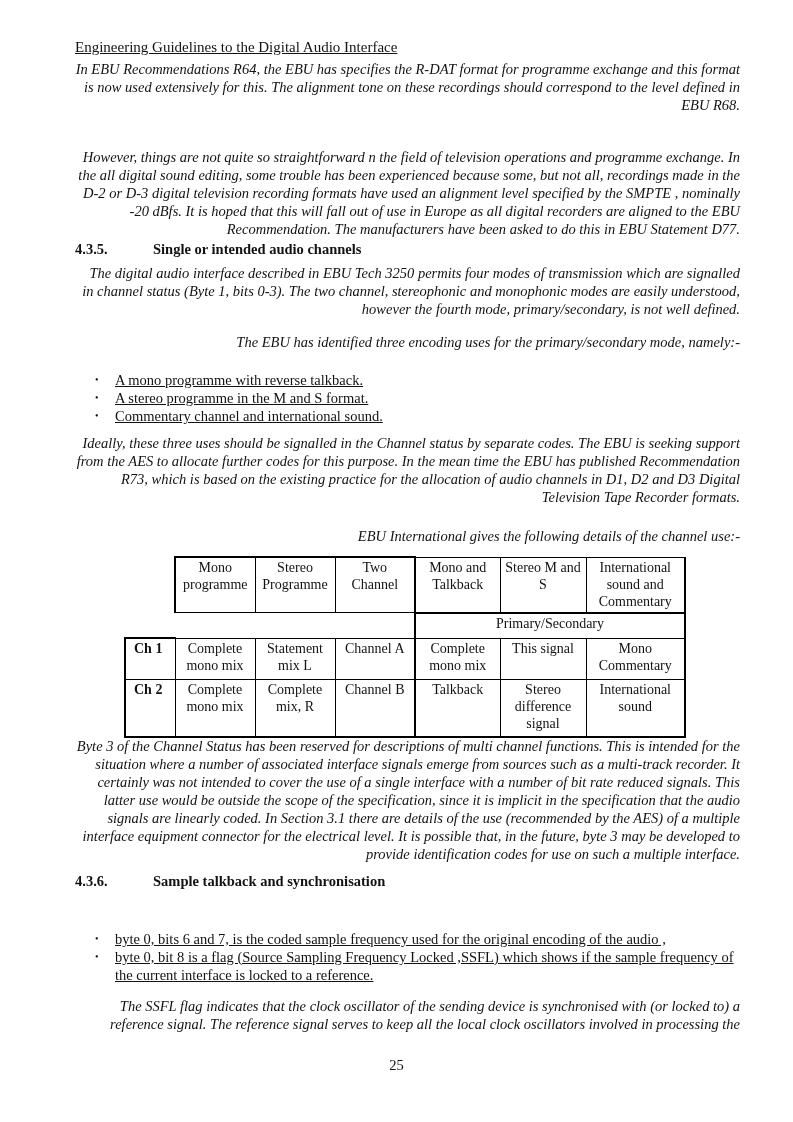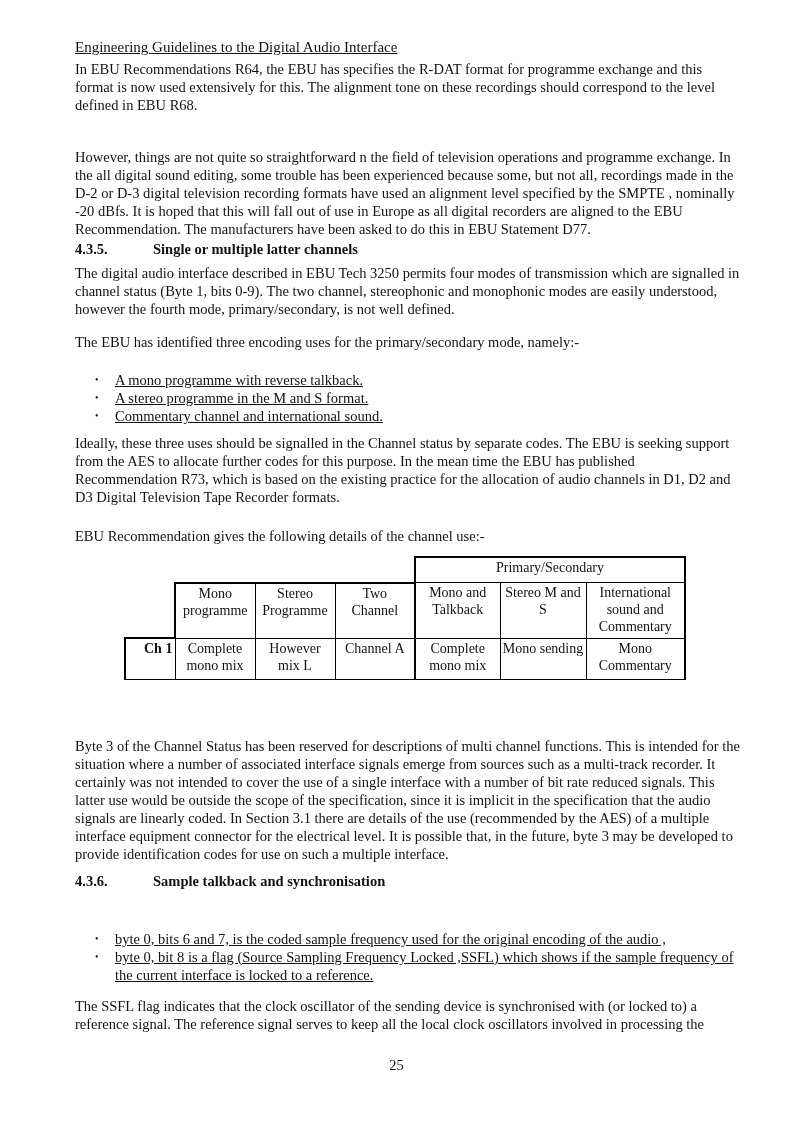--- a/index.html
+++ b/index.html
@@ -10,21 +10,21 @@
     background: #ffffff;
     overflow: hidden;
     font-family: "Liberation Serif", "DejaVu Serif", serif;
     font-size: 14.5px;
     line-height: 18px;
     color: #121212;
     border-radius: 25px;
   }
   .abs { position: absolute; left: 75px; right: 53px; }
   .doc-title { text-decoration: underline; font-size: 15px; }
-  .para { text-align: left; }
+  .para { text-align: right; font-style: italic; }
   .heading { font-weight: bold; }
   .heading .h-num { display: inline-block; width: 78px; font-family: Liberation Serif, serif; }
   .blist { margin: 0; padding: 0; list-style: none; margin-left: 20px; }
   .blist li { display: flex; }
   .blist .bullet-glyph {
     width: 20px; flex: 0 0 20px;
     font-size: 10px; line-height: 18px;
   }
   .blist .bullet-text { flex: 1; text-decoration: underline; }
   
@@ -41,93 +41,102 @@
     text-align: center;
     padding: 1px 2px;
     overflow: hidden;
   }
   .chan-table td.b   { border: 1px solid #000; }
   .chan-table td.nb  { border: none; }
   .chan-table td.bt2 { border-top: 2px solid #000; }
   .chan-table td.bl2 { border-left: 2px solid #000; }
   .chan-table td.br2 { border-right: 2px solid #000; }
   .chan-table td.bb2 { border-bottom: 2px solid #000; }
-  .chan-table td.rowlabel { text-align: left; font-weight: bold; padding-left: 18px; }
+  .chan-table td.rowlabel { text-align: left; font-weight: bold; padding-left: 8px; }
   .page-num { position: absolute; left: 0; width: 100%; text-align: center; top: 1056px; }
 </style>
 </head>
 <body>
 
 <div class="page">
 
   <div class="abs doc-title" style="top:38px">Engineering Guidelines to the Digital Audio Interface</div>
 
   <div class="abs para" style="top:60px">In EBU Recommendations R64, the EBU has specifies the R-DAT format for programme exchange and this format is now used extensively for this.  The alignment tone on these recordings should correspond to the level defined in EBU R68.</div>
 
   <div class="abs para" style="top:148px">However, things are not quite so straightforward n the field of television operations and programme exchange. In the all digital sound editing, some trouble has been experienced because some, but not all, recordings made in the D-2 or D-3 digital television recording formats have used an alignment level specified by the SMPTE , nominally -20 dBfs.  It is hoped that this will fall out of use in Europe as all digital recorders are aligned to the EBU Recommendation.  The manufacturers have been asked to do this in EBU Statement D77.</div>
 
   <div class="abs heading" style="top:240px">
-    <span class="h-num">4.3.5.</span><span>Single or multiple latter channels</span>
+    <span class="h-num">4.3.5.</span><span>Single or intended audio channels</span>
   </div>
 
-  <div class="abs para" style="top:264px">The digital audio interface described in EBU Tech 3250 permits four modes of transmission which are signalled in channel status (Byte 1, bits 0-9).  The two channel, stereophonic and monophonic modes are easily understood, however the fourth mode, primary/secondary, is not well defined.</div>
+  <div class="abs para" style="top:264px">The digital audio interface described in EBU Tech 3250 permits four modes of transmission which are signalled in channel status (Byte 1, bits 0-3).  The two channel, stereophonic and monophonic modes are easily understood, however the fourth mode, primary/secondary, is not well defined.</div>
 
   <div class="abs para" style="top:333px">The EBU has identified three encoding uses for the primary/secondary mode, namely:-</div>
 
   <ul class="abs blist" style="top:371px">
     <li>
       <span class="bullet-glyph">•</span>
       <span class="bullet-text">A mono programme with reverse talkback.</span>
     </li>
     <li>
       <span class="bullet-glyph">•</span>
       <span class="bullet-text">A stereo programme in the M and S format.</span>
     </li>
     <li>
       <span class="bullet-glyph">•</span>
       <span class="bullet-text">Commentary channel and international sound.</span>
     </li>
   </ul>
 
   <div class="abs para" style="top:434px">Ideally, these three uses should be signalled in the Channel status by separate codes.  The EBU is seeking support from the AES to allocate further codes for this purpose. In the mean time the EBU has published Recommendation R73, which is based on the existing practice for the allocation of audio channels in D1, D2 and D3 Digital Television Tape Recorder formats.</div>
 
-  <div class="abs para" style="top:527px">EBU Recommendation gives the following details of the channel use:-</div>
+  <div class="abs para" style="top:527px">EBU International gives the following details of the channel use:-</div>
 
   <table class="chan-table">
     <colgroup>
       <col style="width:50px">
         <col style="width:80px">
         <col style="width:80px">
       <col style="width:80px">
         <col style="width:85px">
         <col style="width:86px">
       <col style="width:99px">
     </colgroup>
     <tbody>
         <tr>
-      <td class="nb" colspan="4"></td>
-      <td class="b bt2 bl2 br2" colspan="3" style="height:22px">Primary/Secondary</td>
-    </tr>
-    <tr>
       <td class="nb"></td>
       <td class="b bt2 bl2" style="height:52px">Mono programme</td>
       <td class="b bt2">Stereo Programme</td>
       <td class="b bt2">Two Channel</td>
       <td class="b bl2">Mono and Talkback</td>
       <td class="b">Stereo M and S</td>
       <td class="b br2">International sound and Commentary</td>
     </tr>
     <tr>
+      <td class="nb" colspan="4"></td>
+      <td class="b bt2 bl2 br2" colspan="3" style="height:22px">Primary/Secondary</td>
+    </tr>
+    <tr>
       <td class="b bt2 bl2 rowlabel" style="height:38px">Ch 1</td>
       <td class="b">Complete mono mix</td>
-      <td class="b">However mix L</td>
+      <td class="b">Statement mix L</td>
       <td class="b">Channel A</td>
       <td class="b bl2">Complete mono mix</td>
-      <td class="b">Mono sending</td>
+      <td class="b">This signal</td>
       <td class="b br2">Mono Commentary</td>
+    </tr>
+    <tr>
+      <td class="b bl2 bb2 rowlabel" style="height:54px">Ch 2</td>
+      <td class="b bb2">Complete mono mix</td>
+      <td class="b bb2">Complete mix, R</td>
+      <td class="b bb2">Channel B</td>
+      <td class="b bl2 bb2">Talkback</td>
+      <td class="b bb2">Stereo difference signal</td>
+      <td class="b br2 bb2">International sound</td>
     </tr>
   </tbody>
     </table>
 
   <div class="abs para" style="top:737px">Byte 3 of the Channel Status has been reserved for descriptions of multi channel functions.  This is intended for the situation where a number of associated interface signals emerge from sources such as a multi-track recorder.  It certainly was not intended to cover the use of a single interface with a number of bit rate reduced signals. This latter use would be outside the scope of the specification, since it is implicit in the specification that the audio signals are linearly coded.  In Section 3.1 there are details of the use (recommended by the AES) of a multiple interface equipment connector for the electrical level.  It is possible that, in the future, byte 3 may be developed to provide identification codes for use on such a multiple interface.</div>
 
   <div class="abs heading" style="top:872px">
     <span class="h-num">4.3.6.</span><span>Sample talkback and synchronisation</span>
   </div>
 

